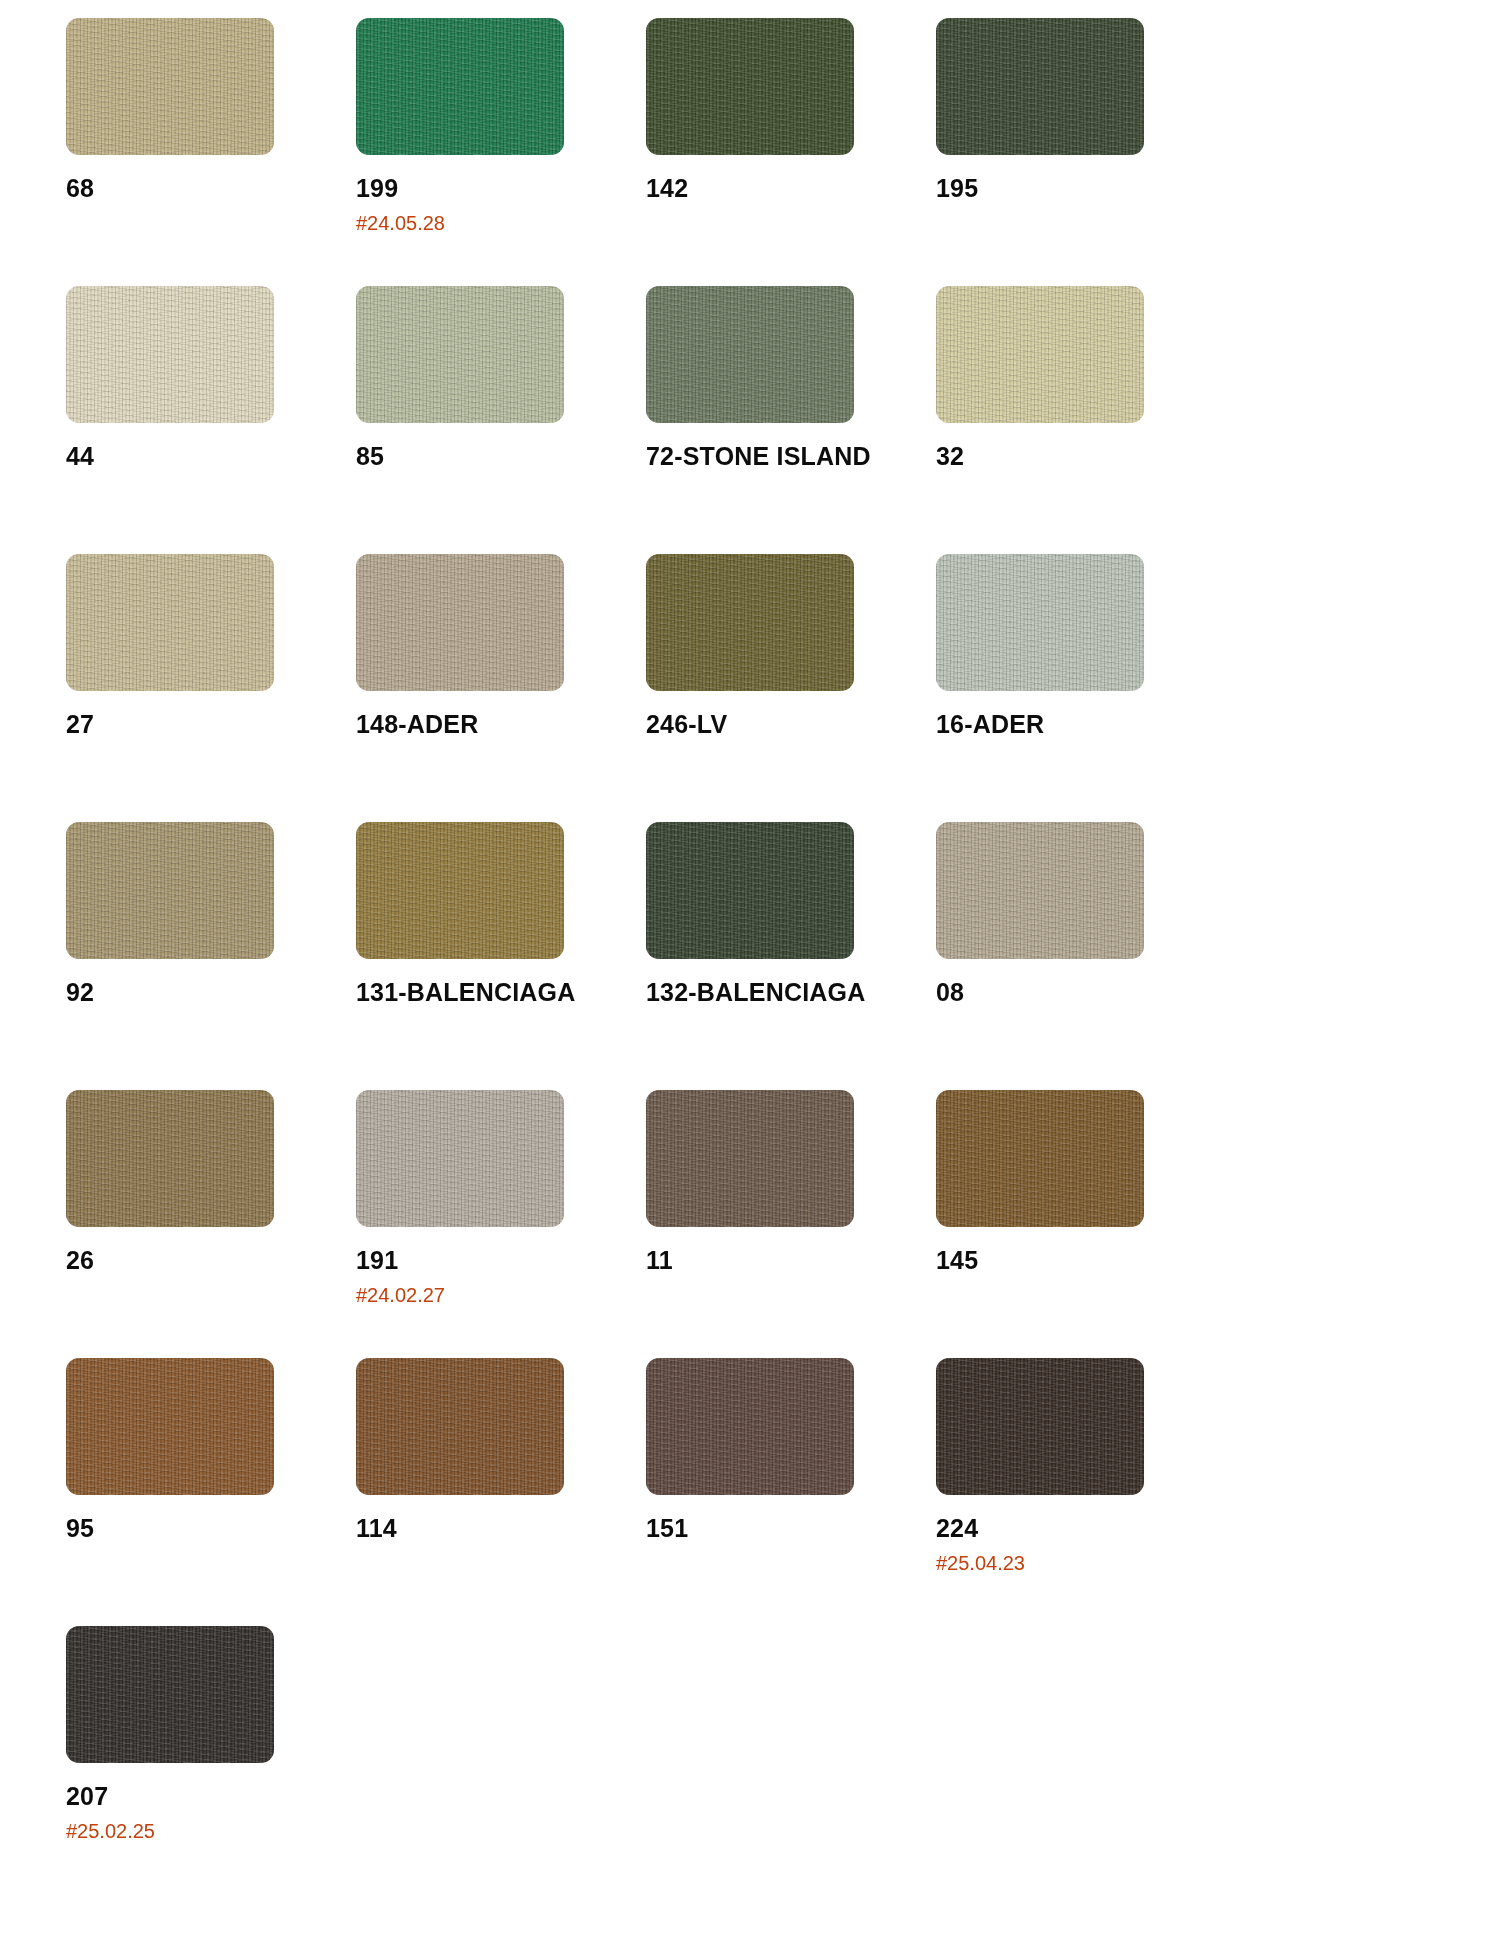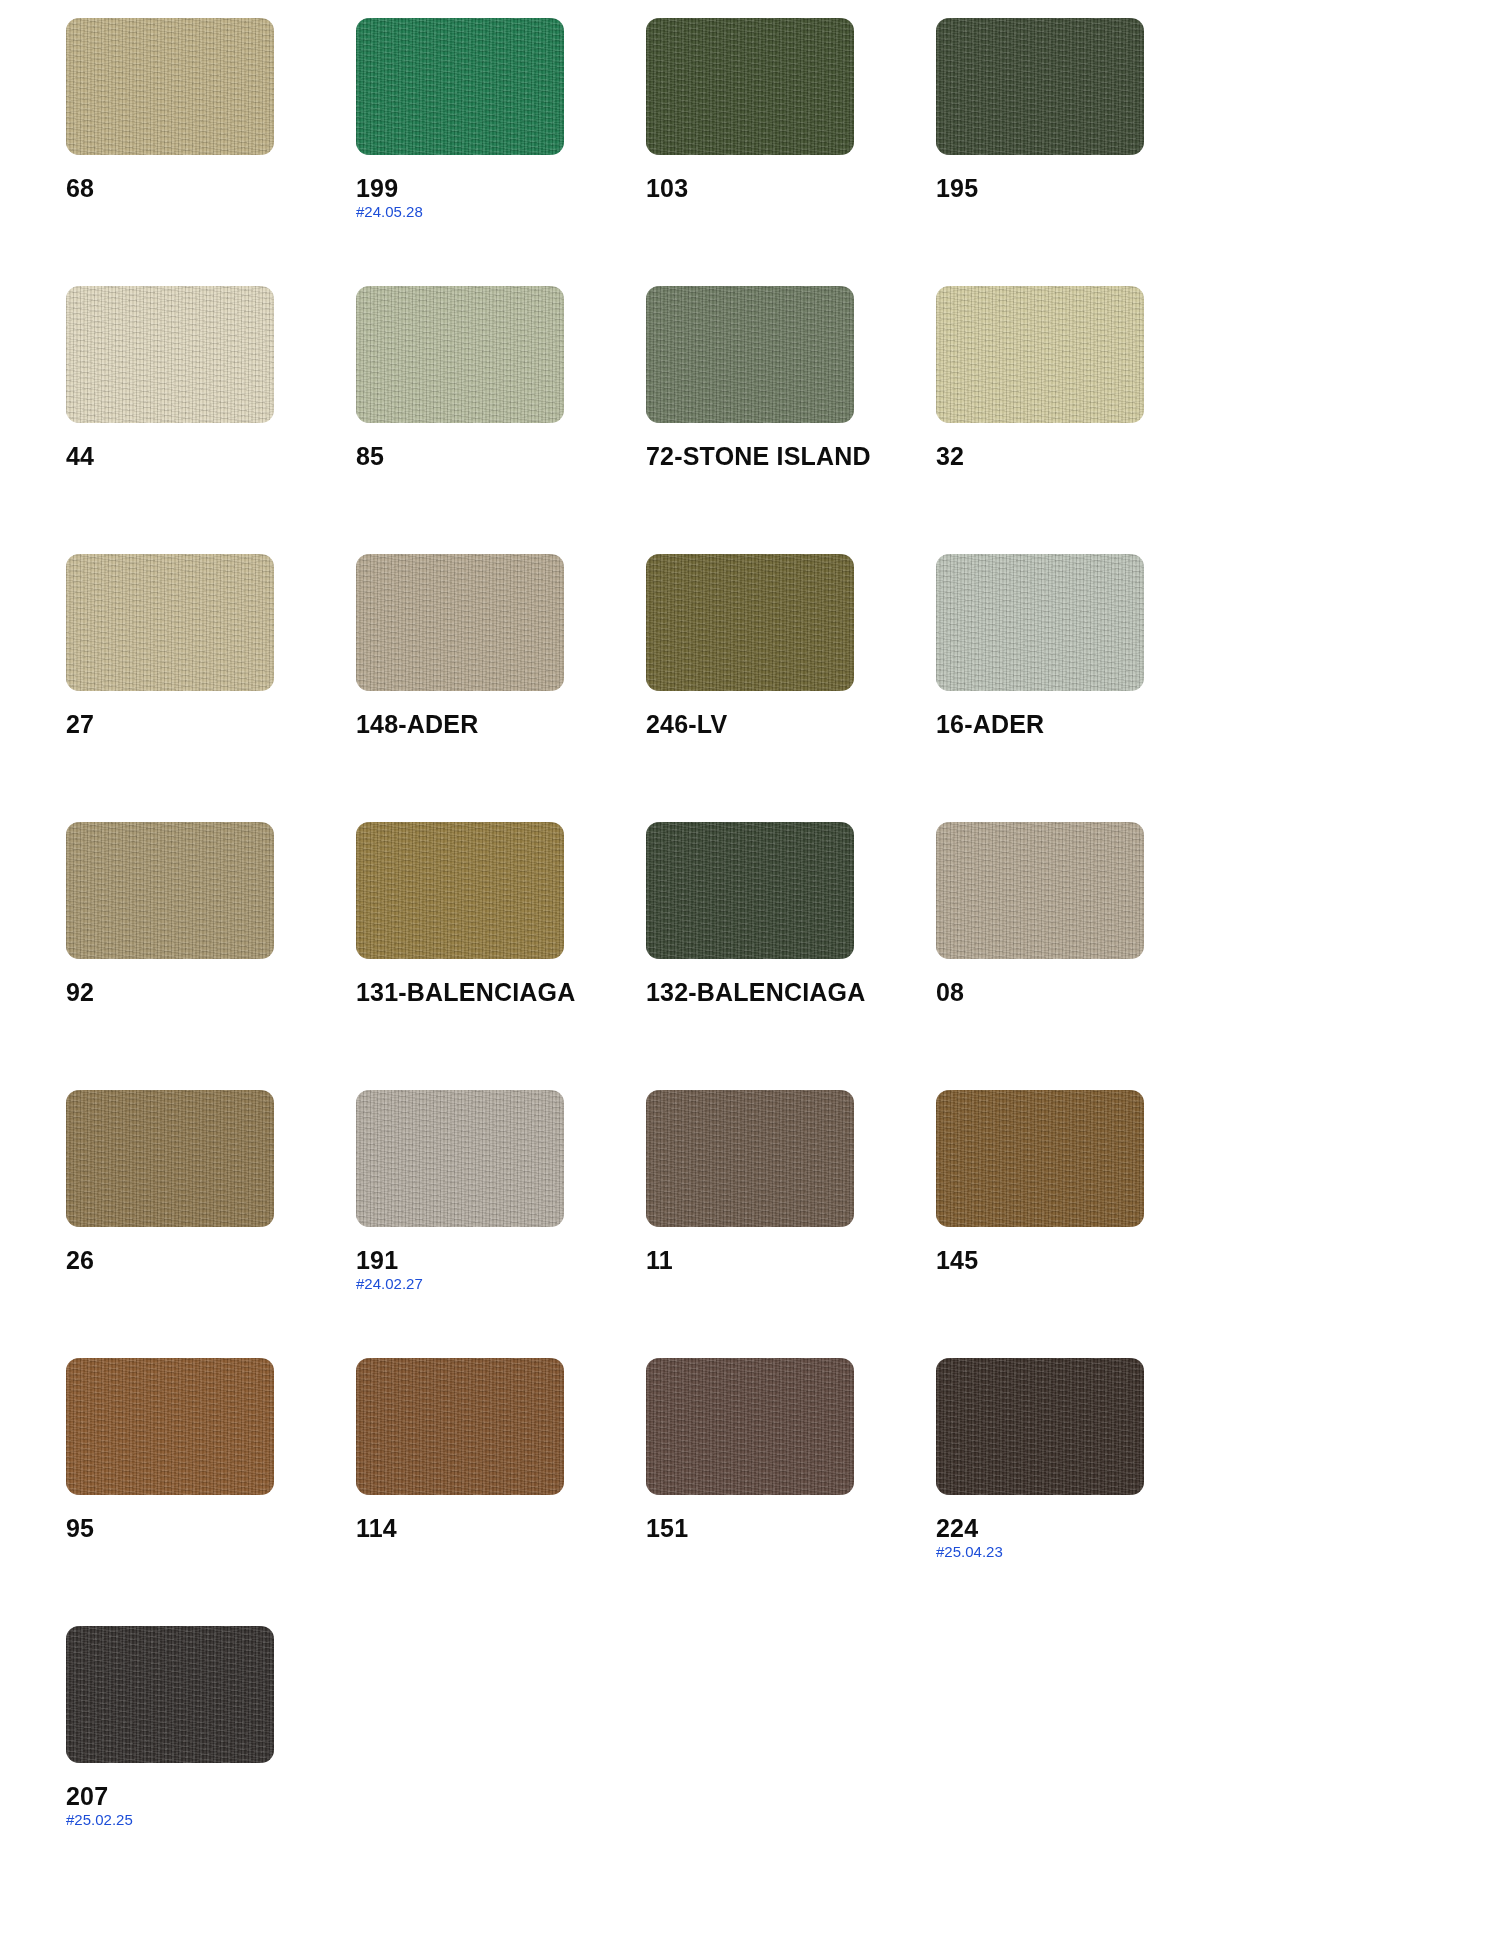--- a/index.html
+++ b/index.html
@@ -104,25 +104,25 @@
   .swatch-code {
     font-size: 25px;
     font-weight: 700;
     letter-spacing: 0.2px;
     line-height: 1.05;
     color: #0d0d0d;
     white-space: nowrap;
   }
 
   .swatch-date {
-    font-size: 15px;
+    font-size: 20px;
     font-weight: 400;
-    color: #1d4ed8;
+    color: #c2410c;
     line-height: 1.3;
-    margin-top: 1px;
+    margin-top: 9px;
     white-space: nowrap;
   }
   .swatch-date:empty { display: none; }
 </style>
 </head>
 <body>
 
 <div id="swatch-sheet">
   <div class="swatch-grid">
       <div class="swatch-cell">
@@ -134,21 +134,21 @@
       <div class="swatch-cell">
         <div class="swatch-chip" style="background-color: rgb(31, 122, 79);"></div>
         <div class="swatch-labels">
           <div class="swatch-code">199</div>
           <div class="swatch-date">#24.05.28</div>
         </div>
       </div>
       <div class="swatch-cell">
         <div class="swatch-chip" style="background-color: rgb(65, 80, 47);"></div>
         <div class="swatch-labels">
-          <div class="swatch-code">103</div>
+          <div class="swatch-code">142</div>
         </div>
       </div>
       <div class="swatch-cell">
         <div class="swatch-chip" style="background-color: rgb(61, 74, 52);"></div>
         <div class="swatch-labels">
           <div class="swatch-code">195</div>
         </div>
       </div>
       <div class="swatch-cell">
         <div class="swatch-chip" style="background-color: rgb(223, 216, 191);"></div>

